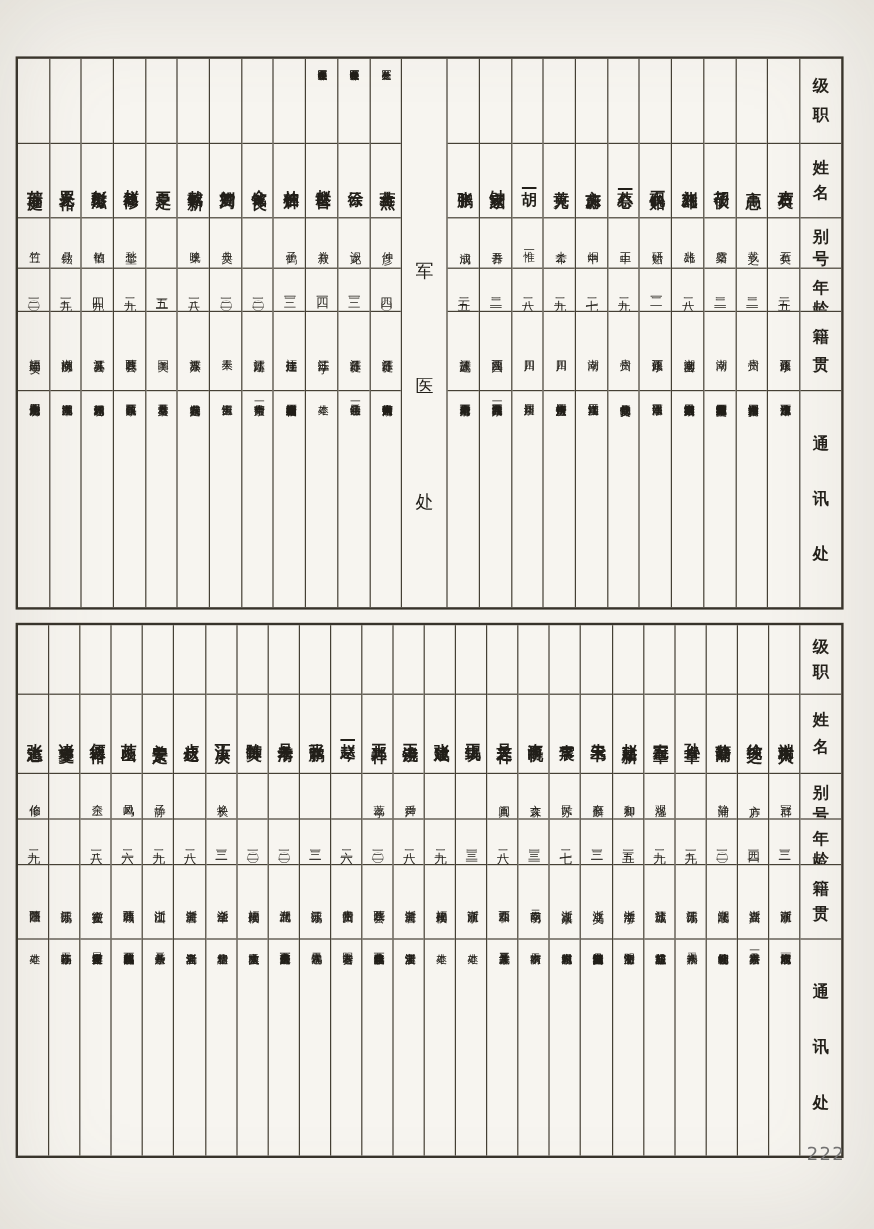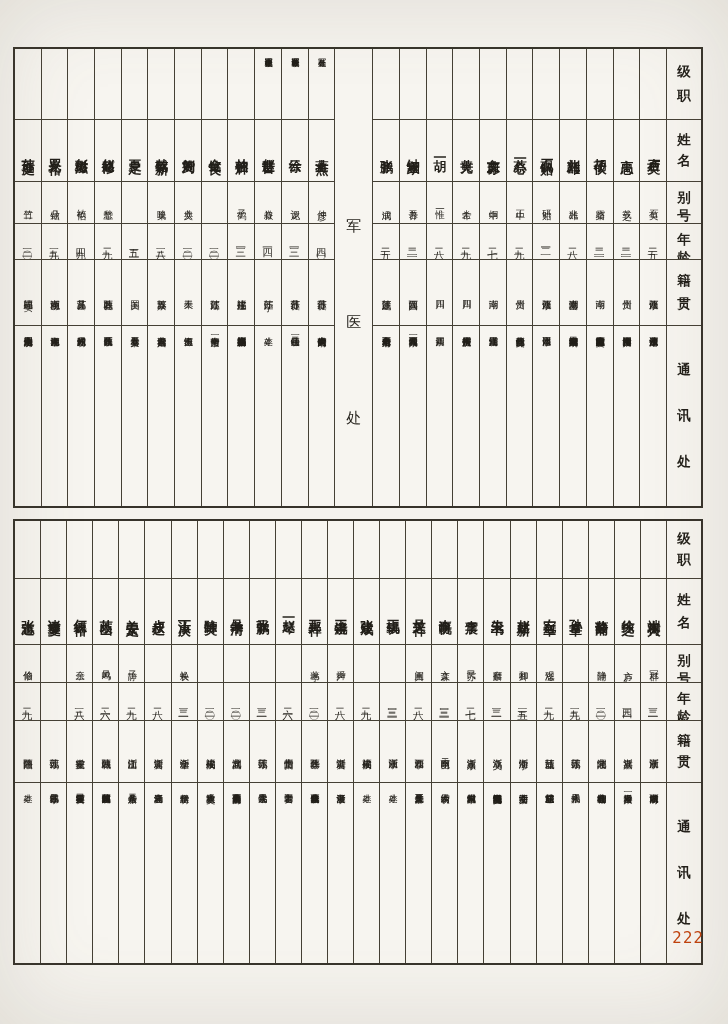--- a/index.html
+++ b/index.html
@@ -33,21 +33,21 @@
   .age .v{font-size:10.5px;letter-spacing:1.5px}
   .native .v{font-size:9.5px;letter-spacing:.5px}
   .address{align-items:flex-start;justify-content:center;padding:4px 0}
   .address .v{height:100%;font-size:9px;line-height:11px}
   .rank{align-items:flex-start;justify-content:center;padding:3px 0}
   .rank .v{height:56px;font-size:8px;line-height:9.5px}
   .hcell{padding:7px 0}
   .spread{display:flex;flex-direction:column;align-items:center;justify-content:space-evenly;height:100%;font-weight:700}
   .hcell .spread{font-size:13.5px;letter-spacing:0}
   .section-title{height:46%;justify-content:space-between;font-size:15px;font-weight:400;margin-top:90px}
-  .pagenum{position:absolute;right:24px;top:929px;font-size:15px;color:#c2410c;letter-spacing:1px}
+  .pagenum{position:absolute;right:24px;top:953px;font-size:15px;color:#737373;letter-spacing:1px}
 </style>
 </head>
 <body>
 
 <div class="scan-vignette"></div>
 
 <div class="vtable t0">
     <div class="col headcol">
       <div class="cell hcell r0">
         <div class="spread">

